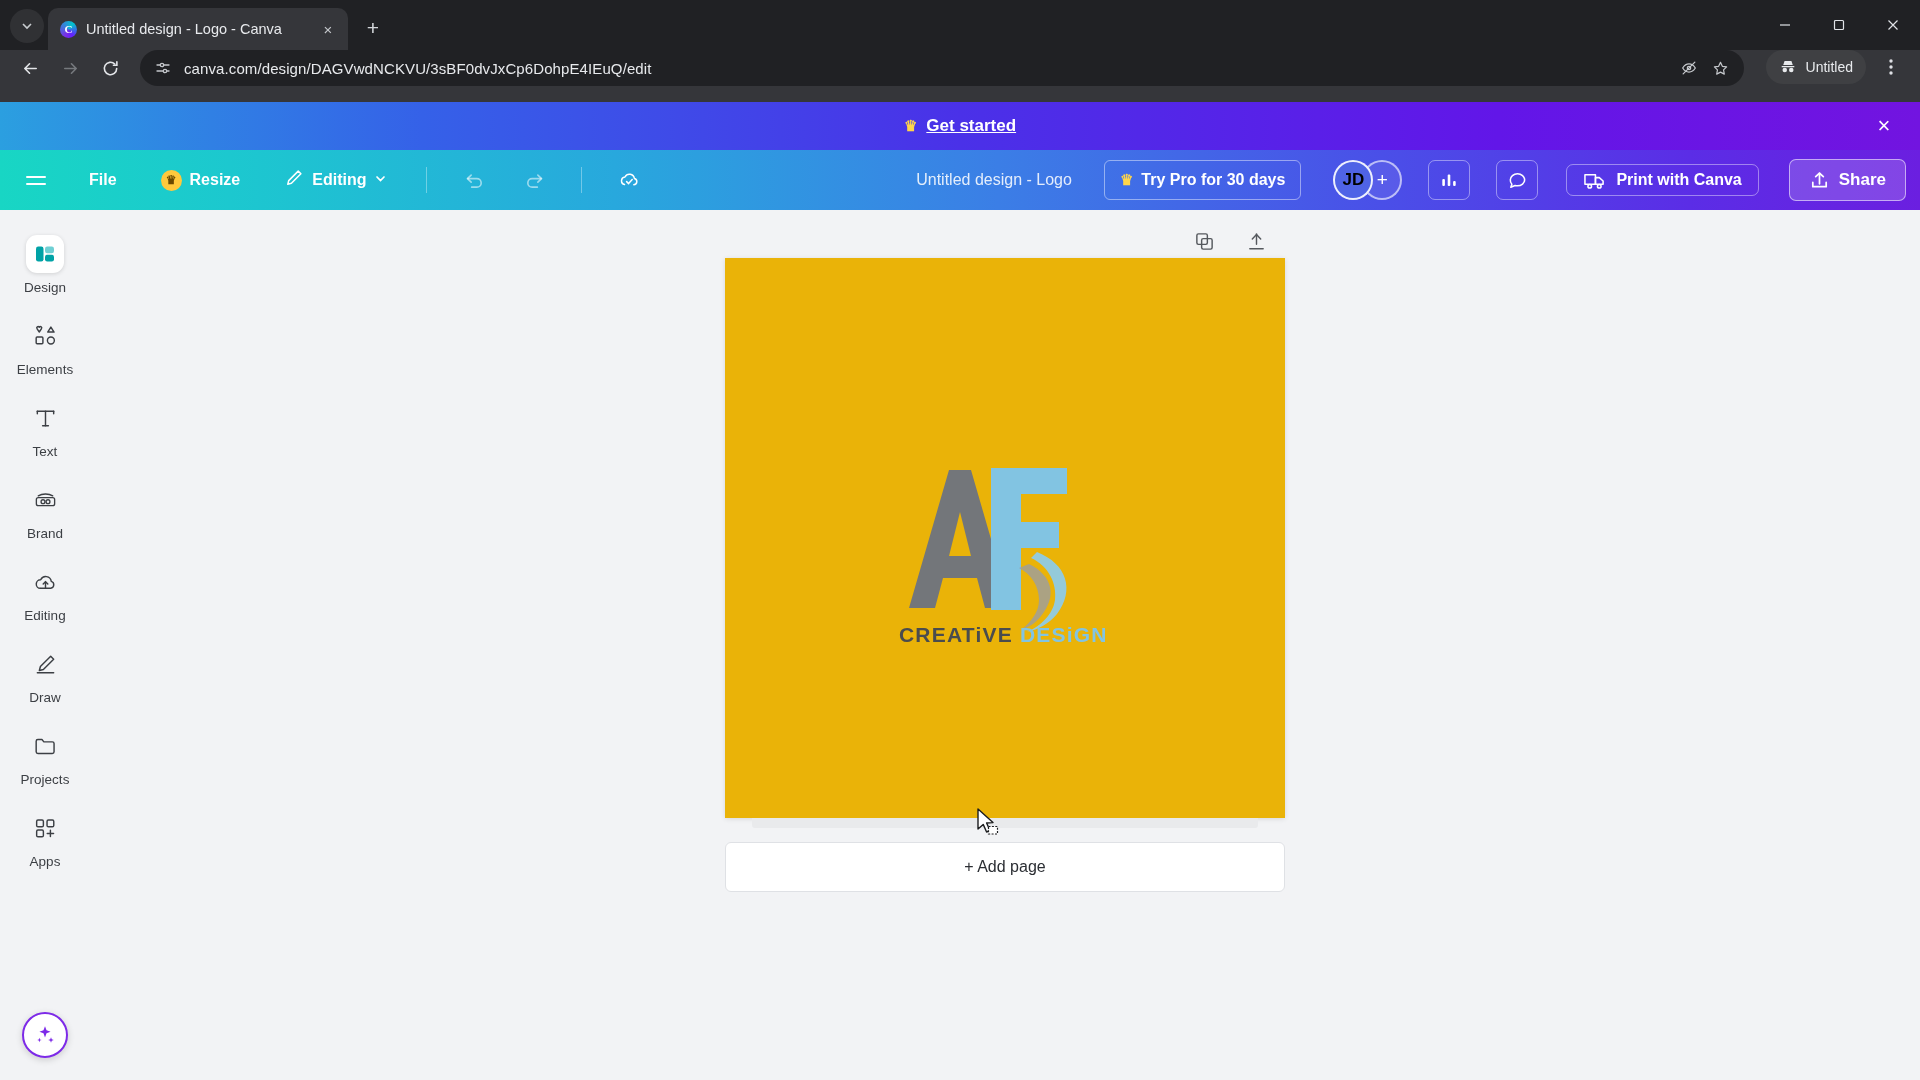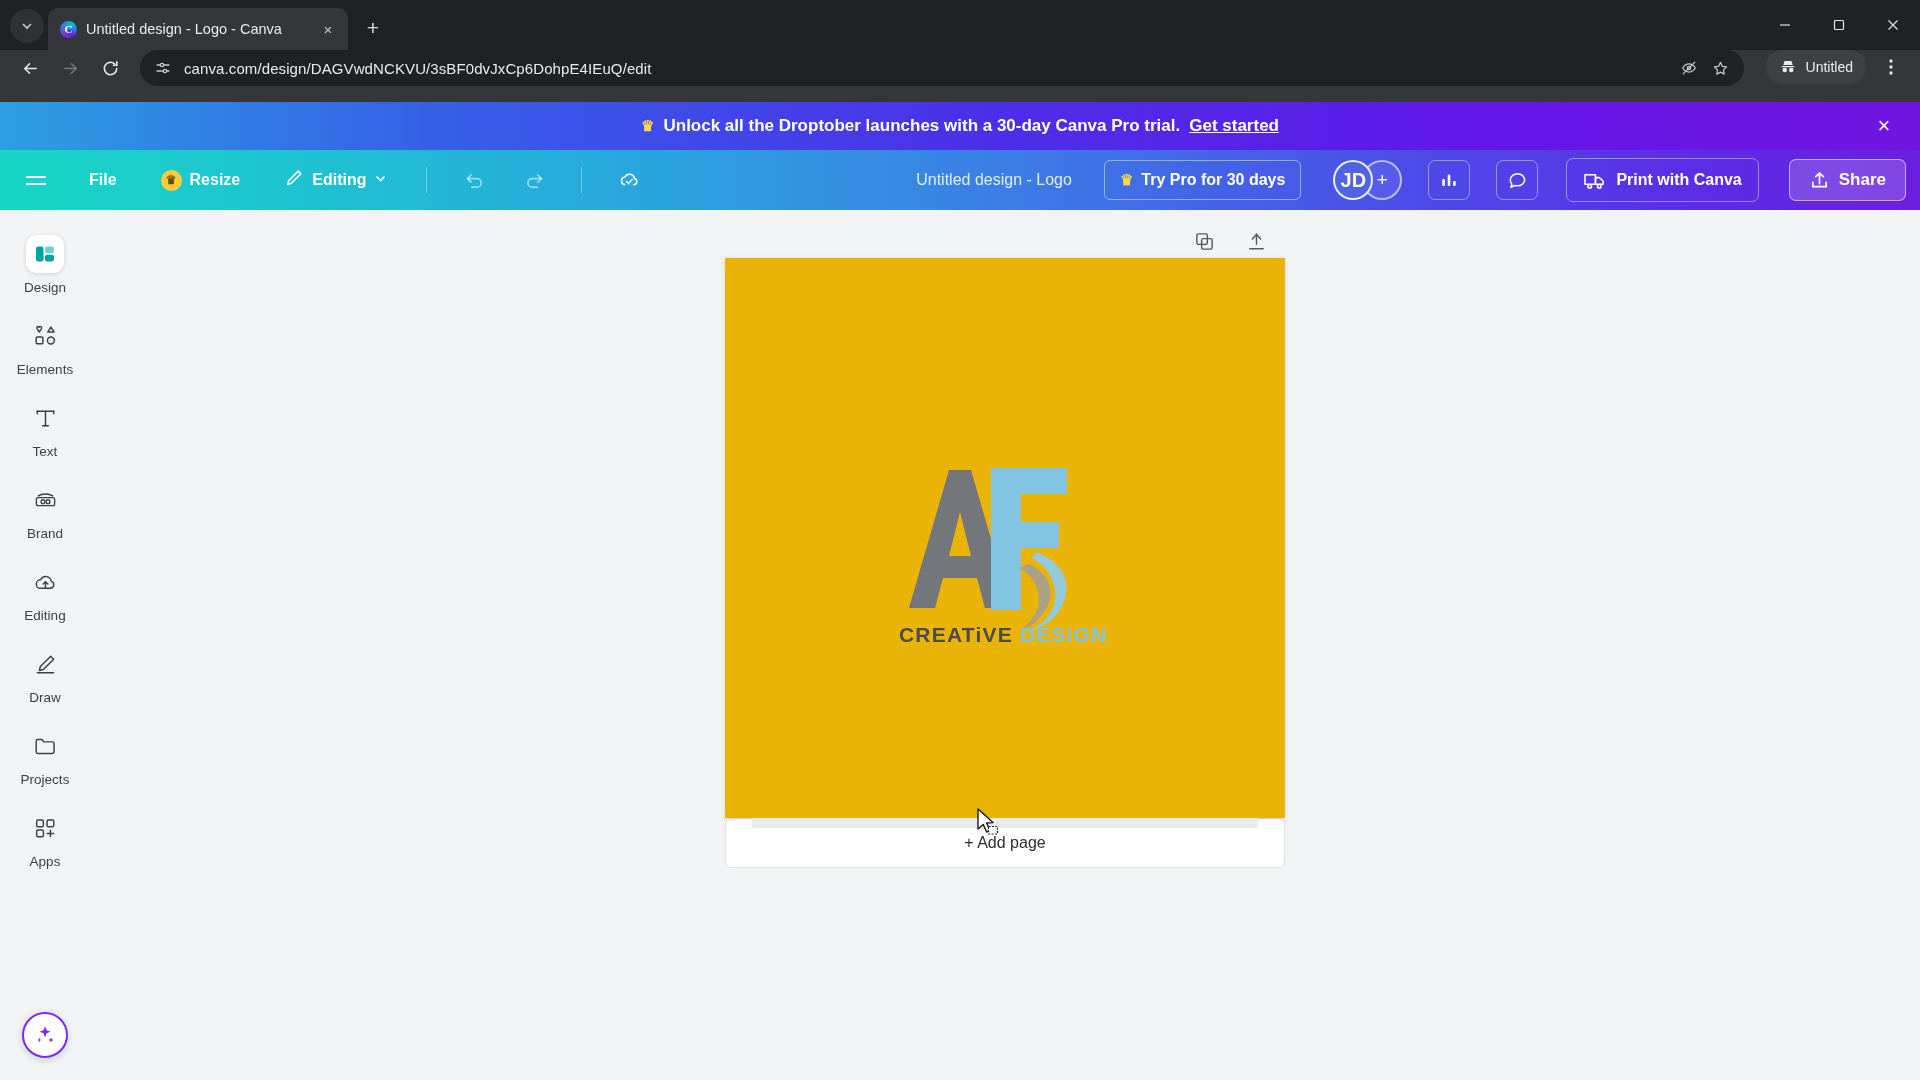--- a/index.html
+++ b/index.html
@@ -116,35 +116,35 @@
   .tb-icon-btn.dim{ color:rgba(255,255,255,.55); }
   .tb-spacer{ flex:1; }
   .tb-doc-title{ color:rgba(255,255,255,.86);font-size:16px;padding:0 14px;white-space:nowrap; }
   .tb-pro{
     height:40px;display:flex;align-items:center;gap:8px;padding:0 15px;border-radius:6px;
     border:1px solid rgba(255,255,255,.45);color:#fff;font-size:16px;font-weight:700;white-space:nowrap;
   }
   .tb-avatars{ display:flex;align-items:center;margin-left:14px; }
   .tb-avatar{
     width:40px;height:40px;border-radius:50%;background:#4f63e6;
-    border:2px solid rgba(255,255,255,.9);color:#fef9c3;font-size:20px;font-weight:700;
+    border:2px solid rgba(255,255,255,.9);color:#000000;font-size:17px;font-weight:700;
     display:flex;align-items:center;justify-content:center;z-index:2;
   }
   .tb-avatar-add{
     width:40px;height:40px;border-radius:50%;border:2px solid rgba(255,255,255,.6);
     background:rgba(255,255,255,.08);color:#fff;font-size:19px;font-weight:300;
     display:flex;align-items:center;justify-content:center;margin-left:-11px;
   }
   .tb-round{
     width:42px;height:40px;margin-left:8px;border-radius:7px;
     border:1px solid rgba(255,255,255,.42);display:flex;align-items:center;
     justify-content:center;color:#fff;
   }
   .tb-print{
-    height:44px;display:flex;align-items:center;gap:10px;padding:0 16px;border-radius:7px;
+    height:32px;display:flex;align-items:center;gap:10px;padding:0 16px;border-radius:7px;
     border:1px solid rgba(255,255,255,.42);color:#fff;font-size:16px;font-weight:700;
     margin-left:10px;white-space:nowrap;
   }
   .tb-share{
     height:42px;display:flex;align-items:center;gap:9px;padding:0 19px;border-radius:7px;
     background:rgba(255,255,255,.17);border:1px solid rgba(255,255,255,.55);
     color:#fff;font-size:17px;font-weight:700;margin-left:12px;white-space:nowrap;
   }
 
   
@@ -190,21 +190,21 @@
     box-shadow:0 1px 5px rgba(0,0,0,.11);
     position:relative; overflow:hidden;
   }
   
   .logo-art{
     position:absolute; left:50%; top:53%; transform:translate(-50%,-50%);
     width:228px; height:190px;
   }
   .logo-svg{ width:100%; height:100%; display:block; }
   .add-page{
-    width:560px;height:50px;border:1px solid #dfe1e5;
+    width:560px;height:50px;margin-top:24px;border:1px solid #dfe1e5;
     border-radius:6px;background:#fff;display:flex;align-items:center;
     justify-content:center;color:#2b2e33;font-size:16px;
   }
   .canvas-shadow{
     position:absolute;left:50%;transform:translateX(-50%);
     width:506px;height:10px;top:560px;background:#e9eaec;border-radius:0 0 3px 3px;
   }
 
   
   .cursor{ position:absolute; left:886px; top:598px; z-index:60; pointer-events:none; }
@@ -302,21 +302,20 @@
         <circle cx="2" cy="3" r="1.7"></circle>
         <circle cx="2" cy="9" r="1.7"></circle>
         <circle cx="2" cy="15" r="1.7"></circle>
       </svg>
   </div>
 </div>
 
 <div class="promo">
   <div class="promo-inner">
     <span class="promo-crown">♛</span>
-    <span>Unlock all the Droptober launches with a 30-day Canva Pro trial.</span>
     <a class="promo-link" href="#">Get started</a>
   </div>
   <div class="promo-close">×</div>
 </div>
 
 <div class="canva-toolbar">
   <div class="tb-hamburger">
     <span></span>
       <span></span>
   </div>

